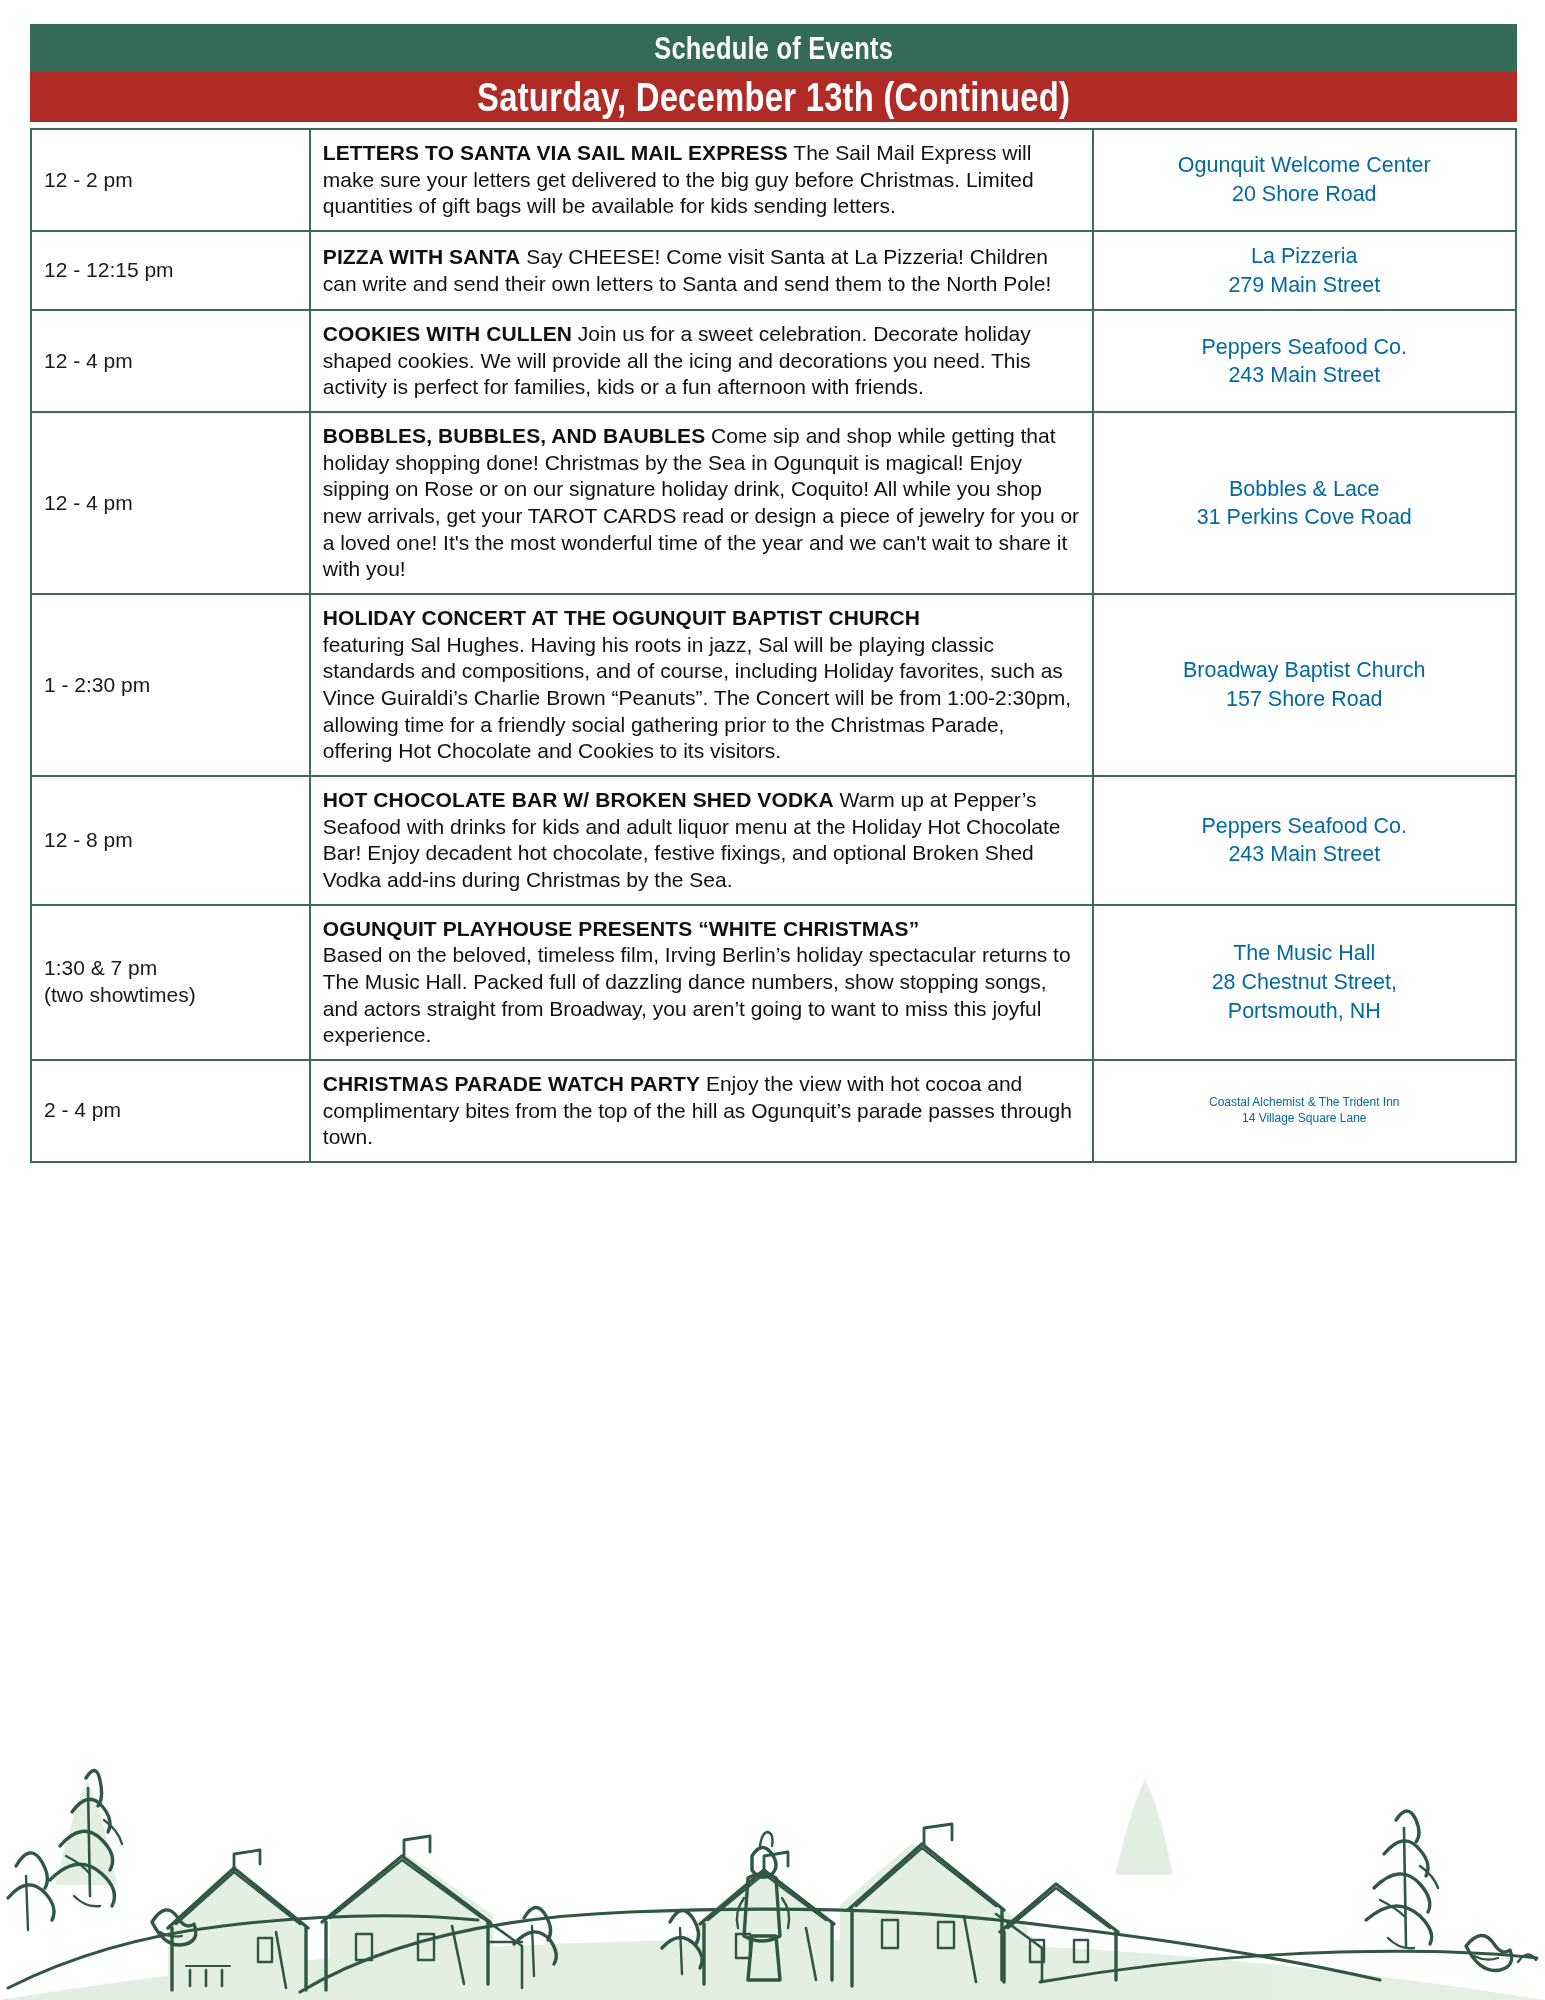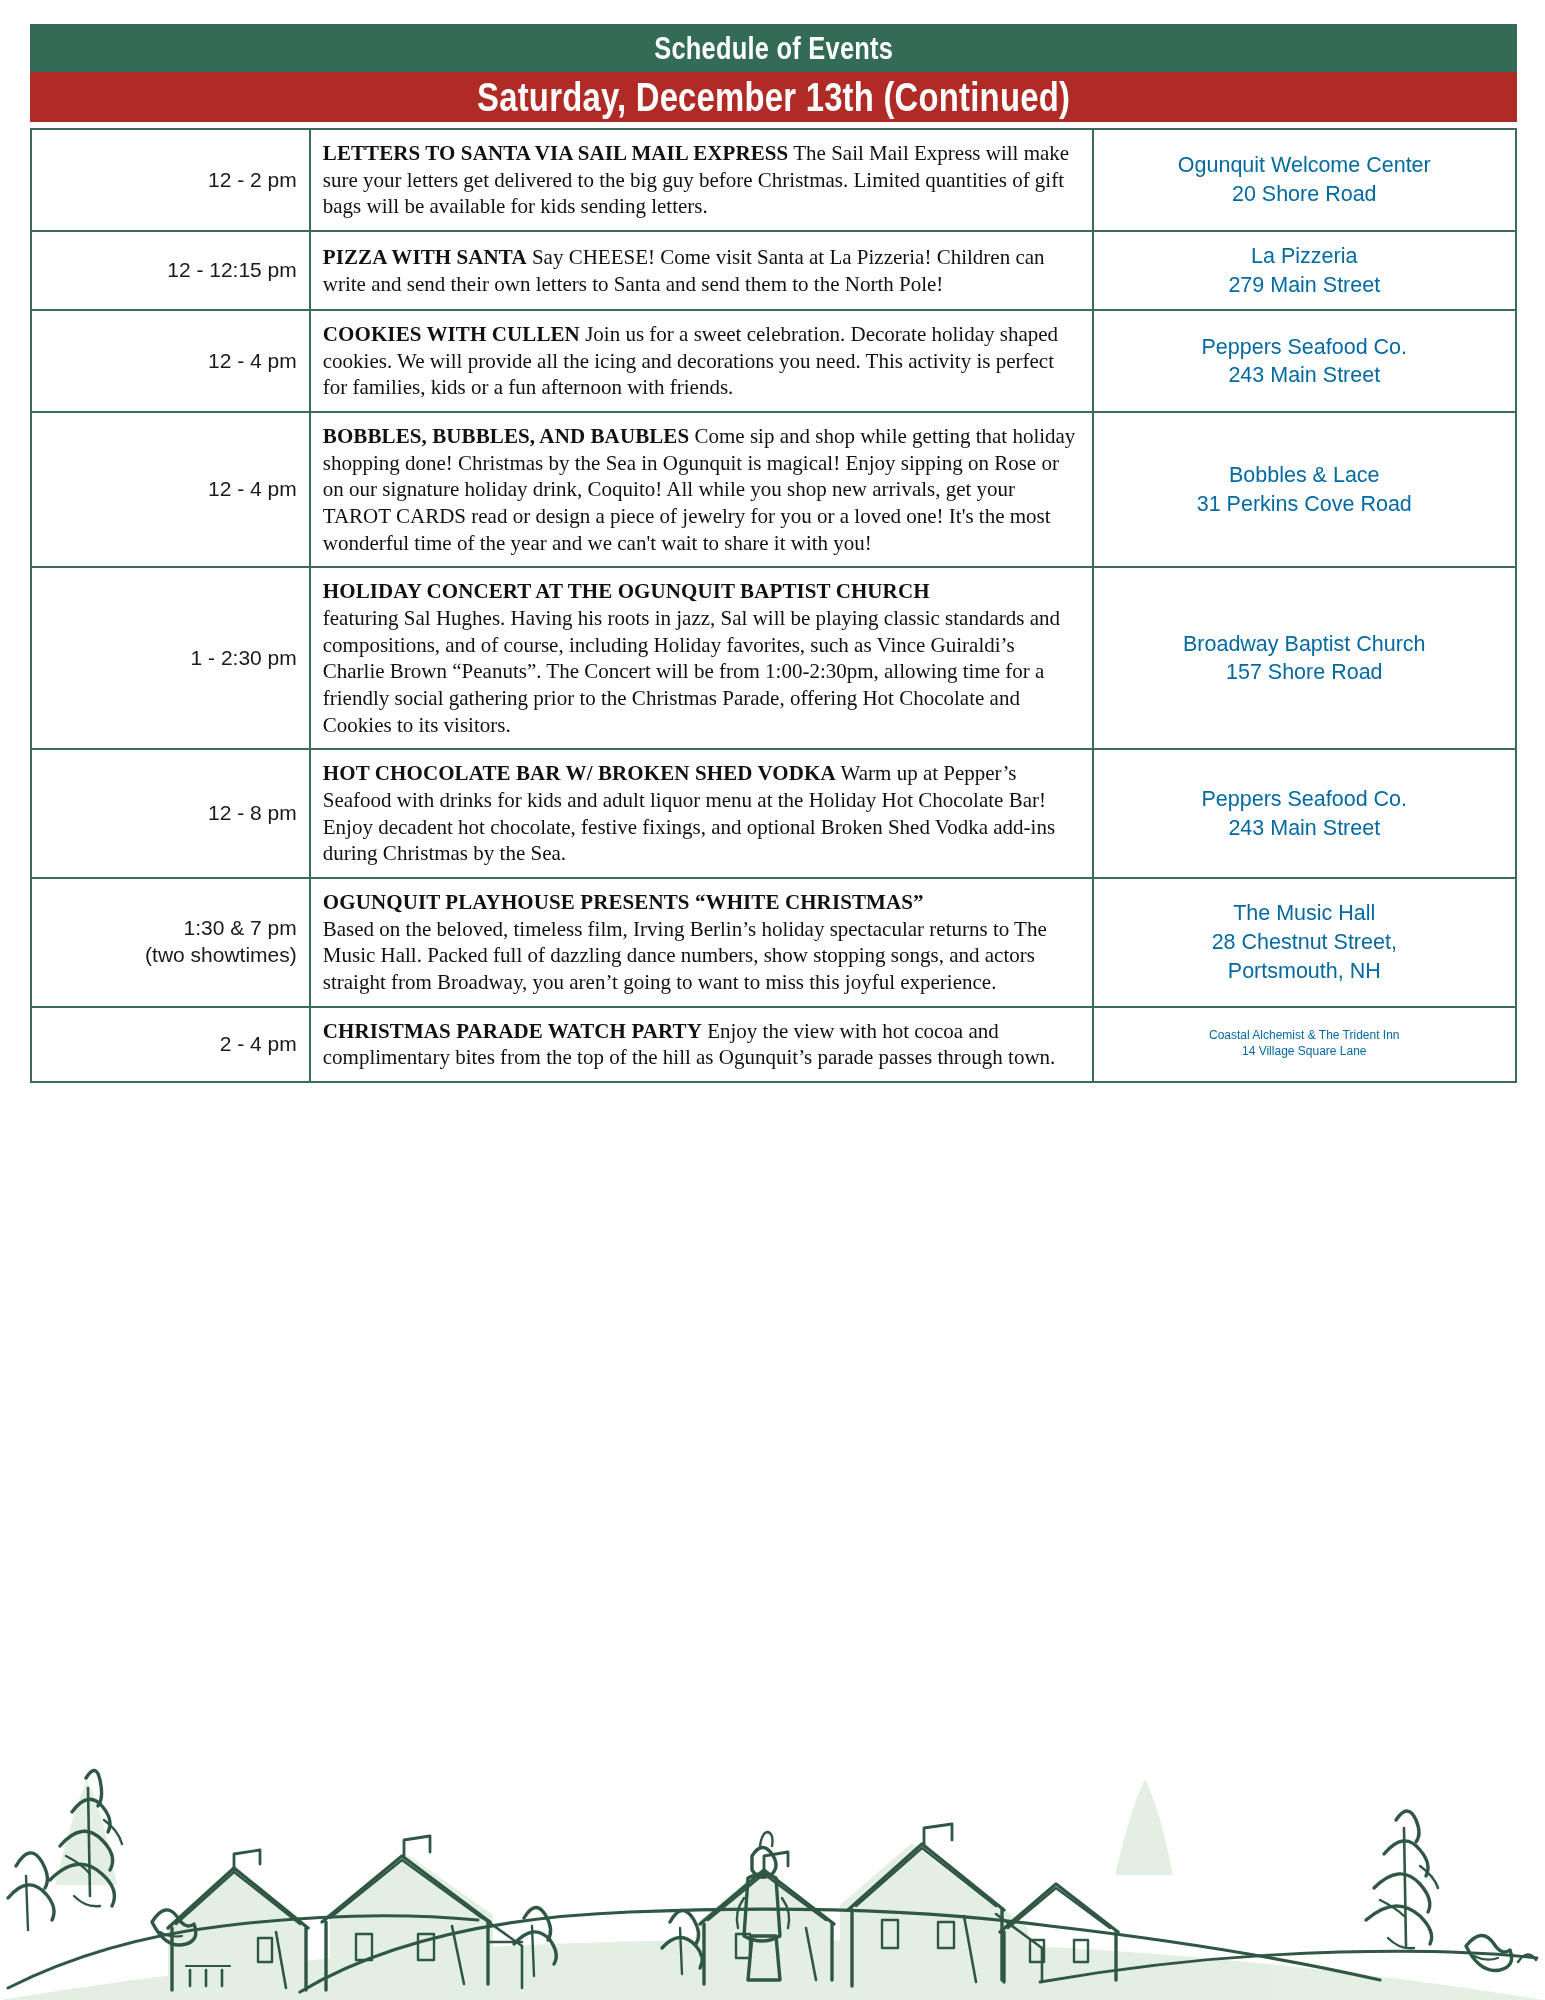--- a/index.html
+++ b/index.html
@@ -59,21 +59,21 @@
     margin-top: 6px;
   }
   table.schedule td {
     border: 2px solid #3c6b57;
     vertical-align: middle;
     padding: 10px 12px;
     background: #ffffff;
   }
   td.col-time {
     width: 213px;
-    text-align: right;
+    text-align: left;
     font-size: 21px;
     line-height: 1.28;
     color: #1a1a1a;
   }
   td.col-desc {
     width: 645px;
     padding: 12px 18px 12px 16px;
     vertical-align: top;
   }
   td.col-loc {
@@ -84,21 +84,20 @@
     color: #0369a1;
   }
   td.col-loc.small {
     font-size: 12px;
   }
   .desc {
     font-size: 21px;
     line-height: 1.27;
     color: #111111;
     text-align: left;
-    font-family: Liberation Serif, serif;
   }
   .desc .title {
     font-weight: 700;
     letter-spacing: 0.1px;
   }
 
   
   .footer-art {
     position: absolute;
     left: 0;

